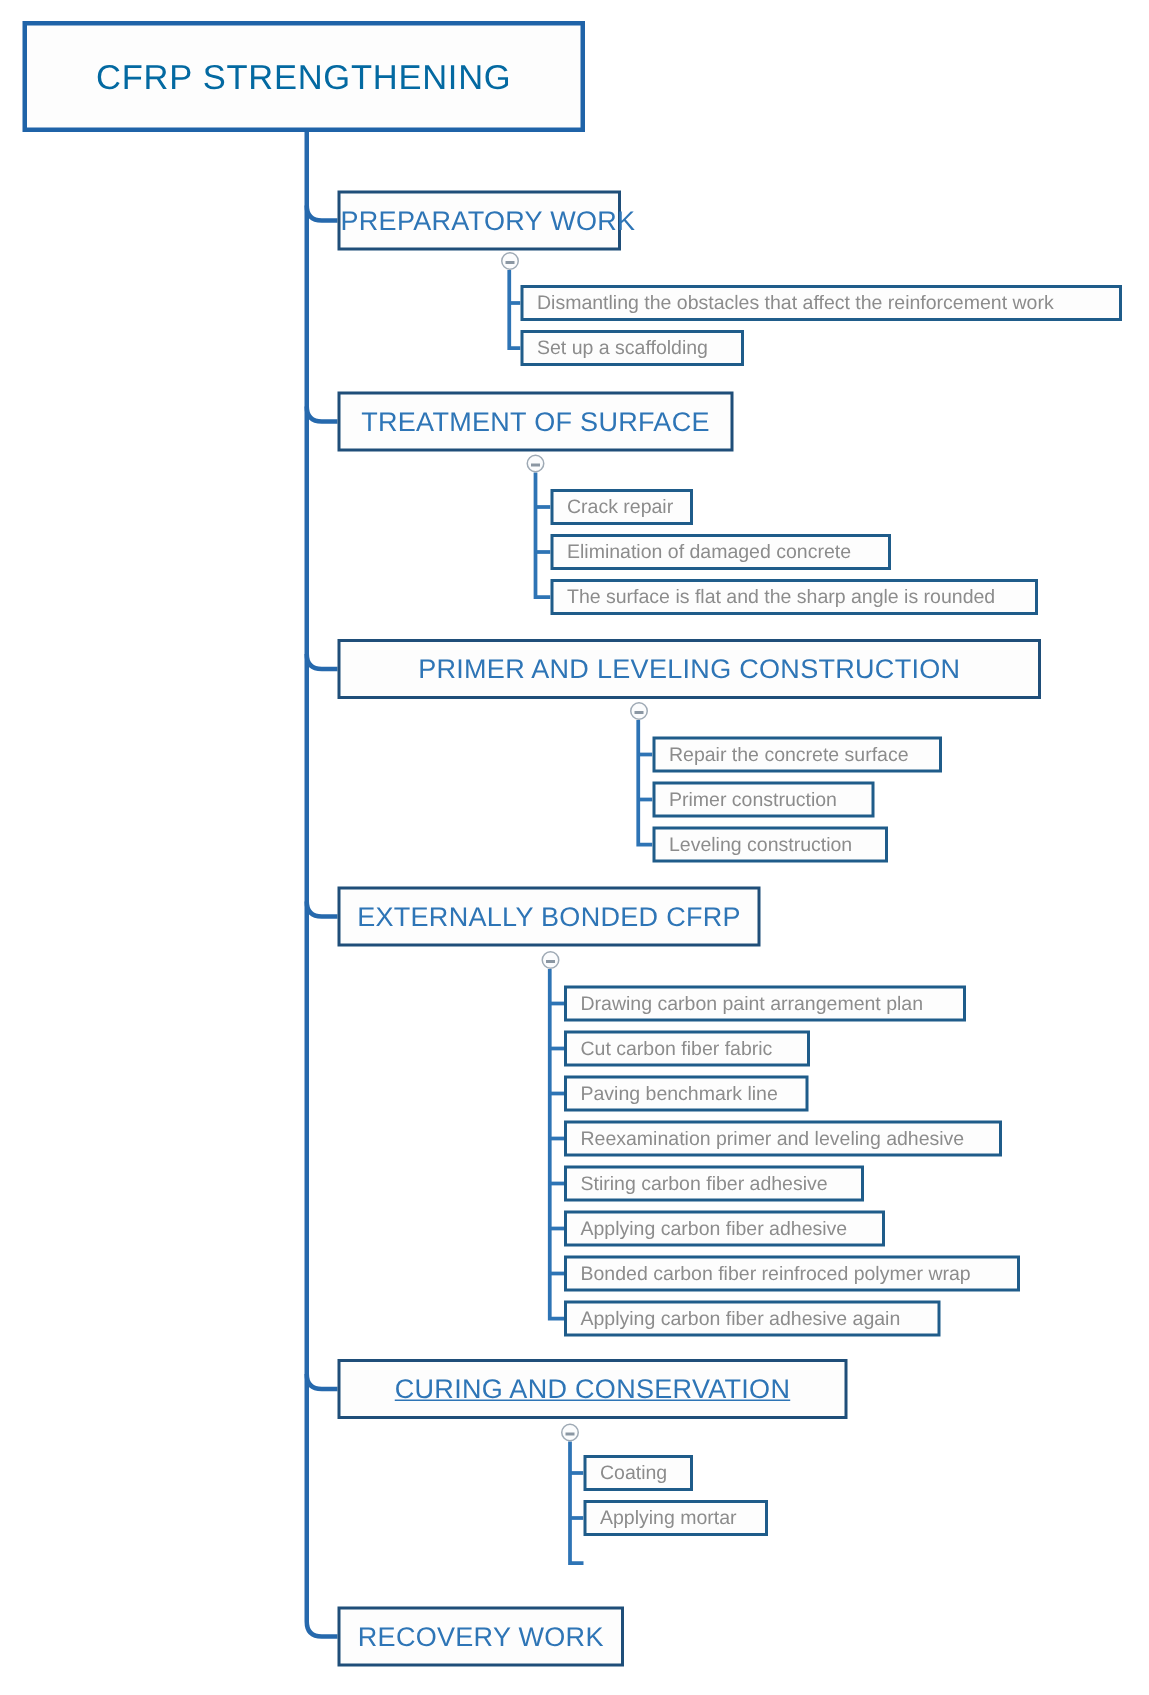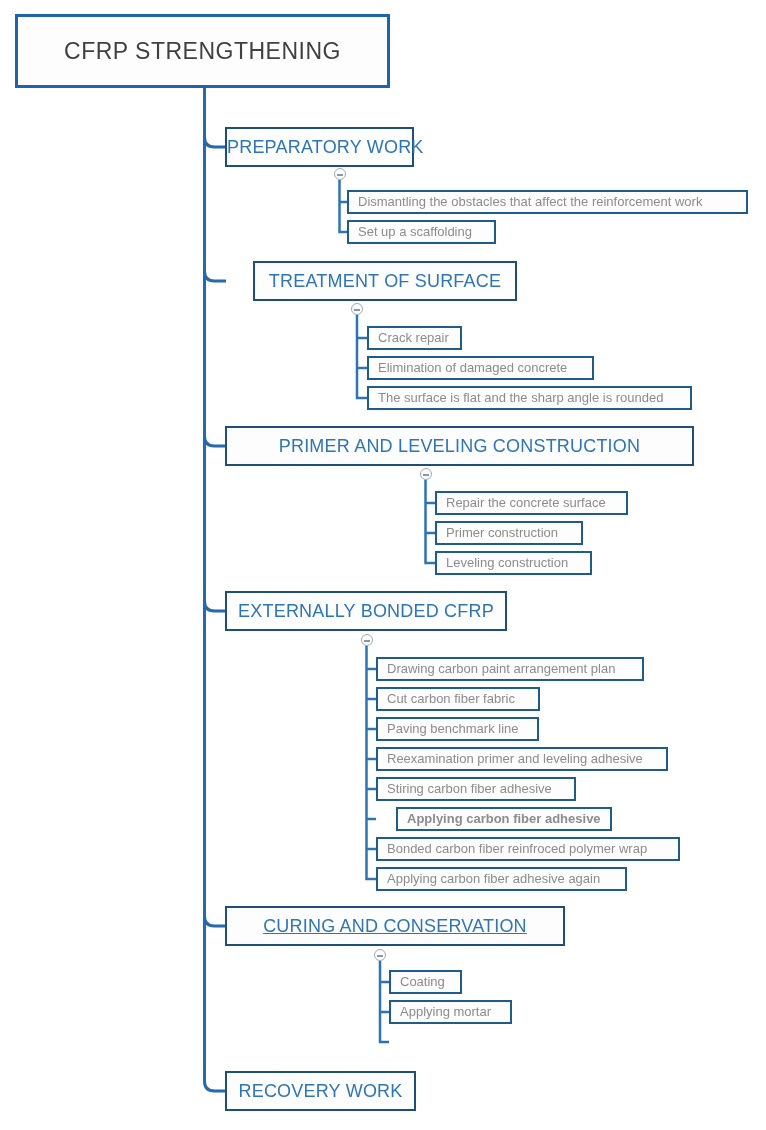--- a/index.html
+++ b/index.html
@@ -6,21 +6,21 @@
   .canvas{
     position:relative;width:766px;height:1130px;background:#ffffff;overflow:hidden;
     font-family:"Liberation Sans", sans-serif;
   }
   .connectors{position:absolute;left:0;top:0;z-index:1;}
   .node{
     position:absolute;z-index:2;box-sizing:border-box;background:#fdfdfd;
     white-space:nowrap;
   }
   .node.main{
-    border:3px solid #1f63a8;color:#404040;font-size:23px;letter-spacing:0.5px;
+    border:3px solid #1f63a8;color:#0369a1;font-size:23px;letter-spacing:0.5px;
     height:74px;line-height:68px;text-align:center;
   }
   .node.branch{
     border:2px solid #1f4e79;color:#2e75b6;font-size:18px;letter-spacing:0.2px;
     height:40px;line-height:36px;text-align:center;
   }
   .node.child{
     border:2px solid #1f5c8a;color:#8c8c8c;font-size:13px;
     height:24px;line-height:20px;padding:0 9px;text-align:left;
   }
@@ -71,21 +71,21 @@
 
       <path d="M380,961 V1042 H389"></path>
       <path d="M380,982 H389"></path>
       <path d="M380,1012 H389"></path>
     </g>
   </svg>
 
   <div class="node main" style="left:15px;top:14px;width:375px;">CFRP STRENGTHENING</div>
 
   <div class="node branch" style="left:225px;top:127px;width:189px;">PREPARATORY WORK</div>
-  <div class="node branch" style="left:225px;top:261px;width:264px;margin-left:28px;">TREATMENT OF SURFACE</div>
+  <div class="node branch" style="left:225px;top:261px;width:264px;">TREATMENT OF SURFACE</div>
   <div class="node branch" style="left:225px;top:426px;width:469px;">PRIMER AND LEVELING CONSTRUCTION</div>
   <div class="node branch" style="left:225px;top:591px;width:282px;">EXTERNALLY BONDED CFRP</div>
   <div class="node branch" style="left:225px;top:906px;width:340px;text-decoration:underline;">CURING AND CONSERVATION</div>
   <div class="node branch" style="left:225px;top:1071px;width:191px;">RECOVERY WORK</div>
 
   <div class="toggle" style="left:333.5px;top:168px;">
       <span class="minus"></span>
     </div>
   <div class="toggle" style="left:351px;top:303px;">
       <span class="minus"></span>
@@ -109,20 +109,20 @@
 
   <div class="node child" style="left:435px;top:491px;min-width:193px;">Repair the concrete surface</div>
   <div class="node child" style="left:435px;top:521px;min-width:148px;">Primer construction</div>
   <div class="node child" style="left:435px;top:551px;min-width:157px;">Leveling construction</div>
 
   <div class="node child" style="left:376px;top:657px;min-width:268px;">Drawing carbon paint arrangement plan</div>
   <div class="node child" style="left:376px;top:687px;min-width:164px;">Cut carbon fiber fabric</div>
   <div class="node child" style="left:376px;top:717px;min-width:163px;">Paving benchmark line</div>
   <div class="node child" style="left:376px;top:747px;min-width:292px;">Reexamination primer and leveling adhesive</div>
   <div class="node child" style="left:376px;top:777px;min-width:200px;">Stiring carbon fiber adhesive</div>
-  <div class="node child" style="left:396px;top:807px;min-width:214px;font-weight:bold;">Applying carbon fiber adhesive</div>
+  <div class="node child" style="left:376px;top:807px;min-width:214px;">Applying carbon fiber adhesive</div>
   <div class="node child" style="left:376px;top:837px;min-width:304px;">Bonded carbon fiber reinfroced polymer wrap</div>
   <div class="node child" style="left:376px;top:867px;min-width:251px;">Applying carbon fiber adhesive again</div>
 
   <div class="node child" style="left:389px;top:970px;min-width:73px;">Coating</div>
   <div class="node child" style="left:389px;top:1000px;min-width:123px;">Applying mortar</div>
 
 </div>
 
 </body></html>

